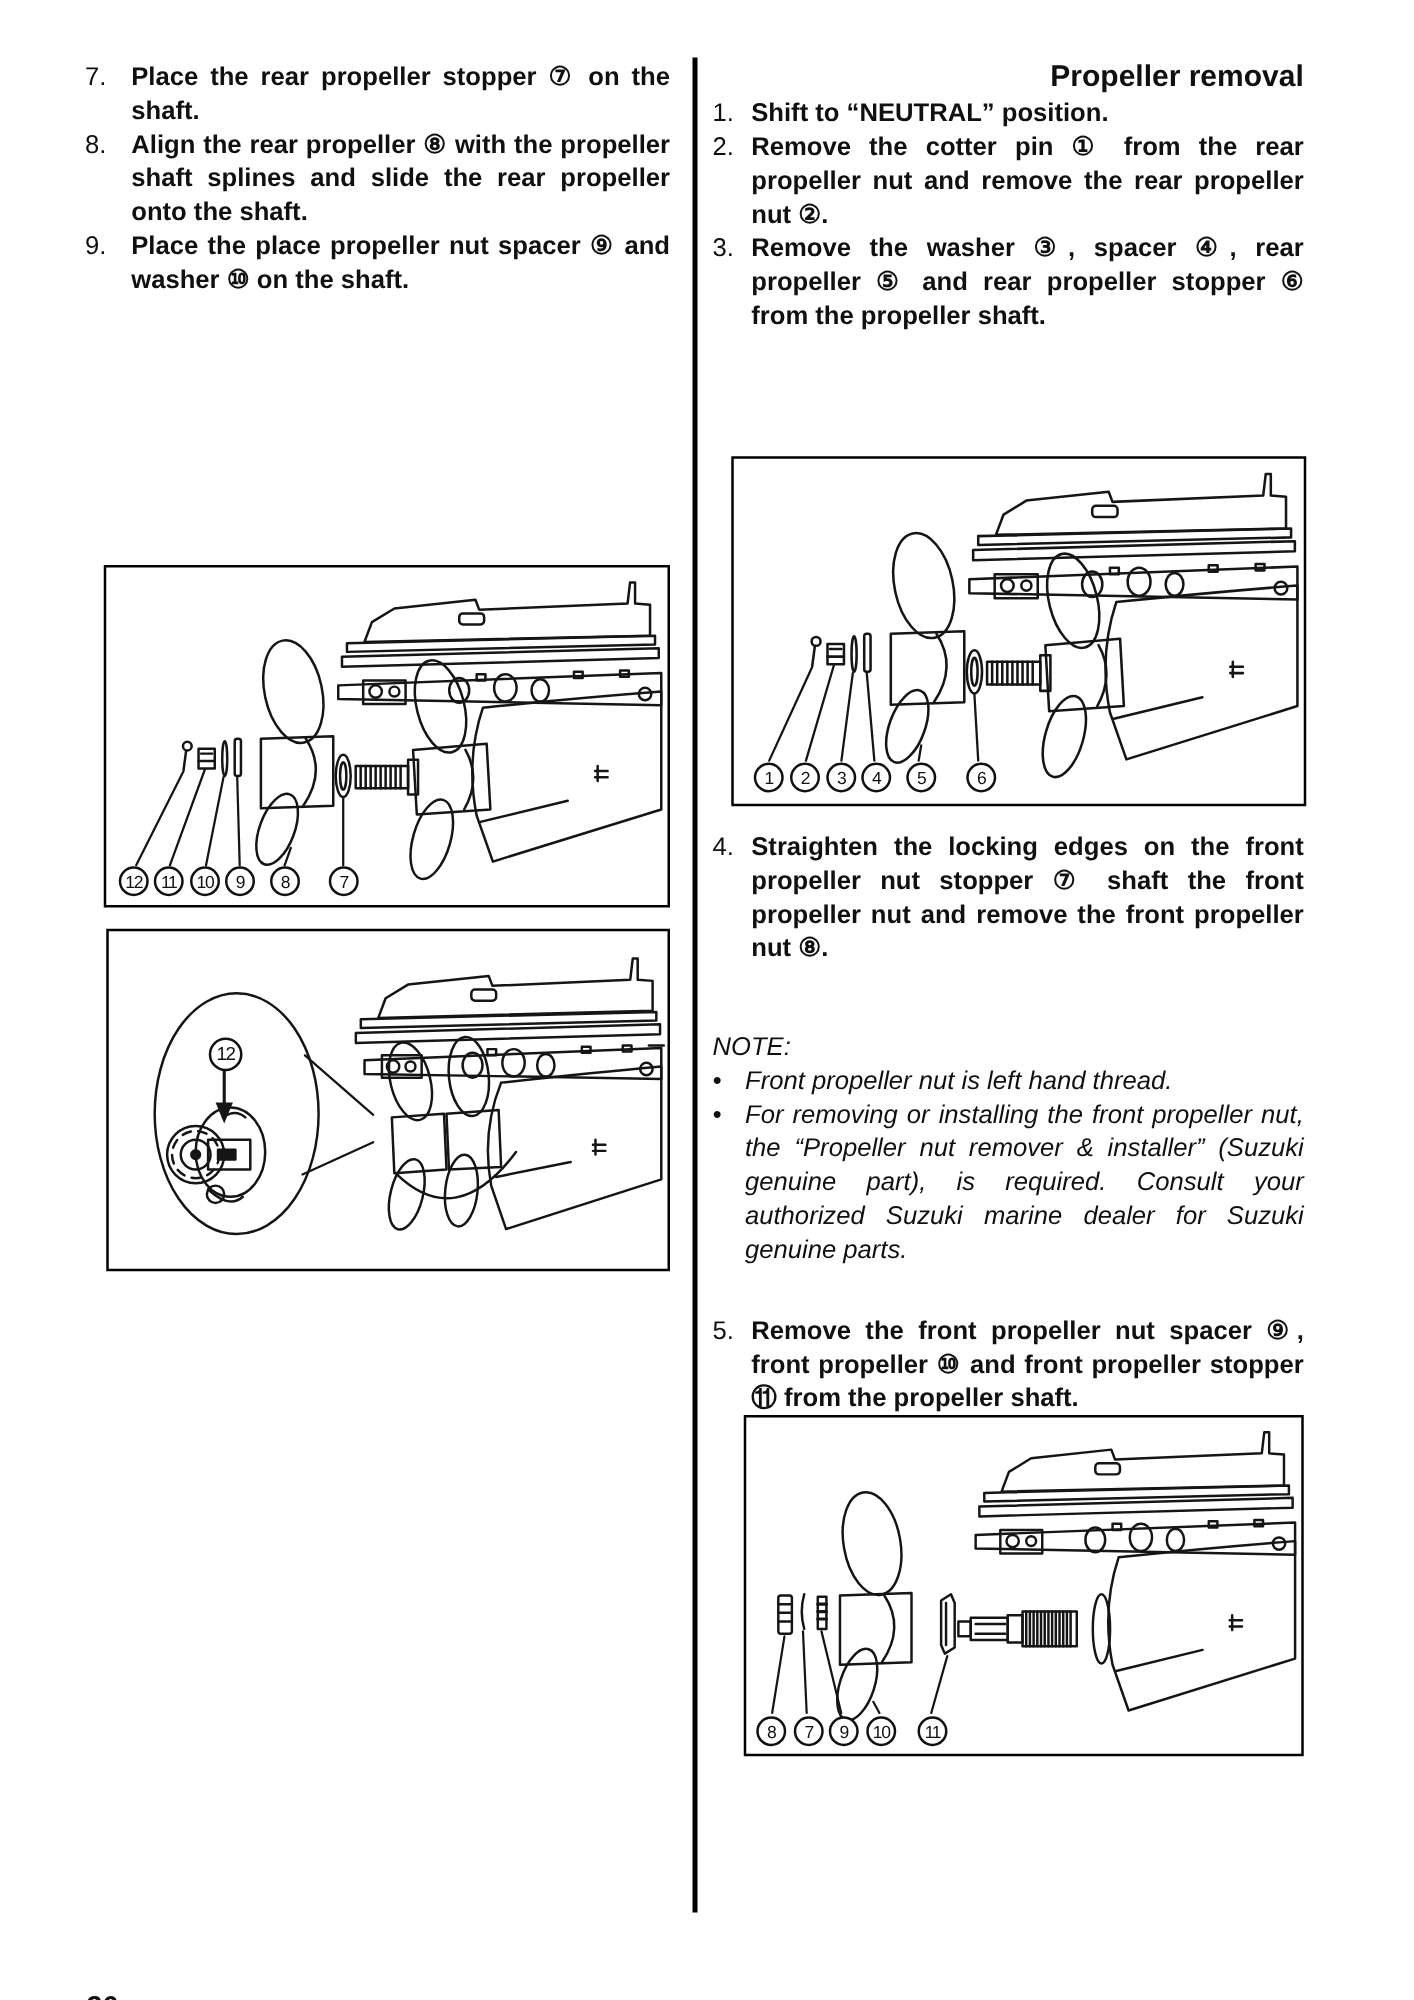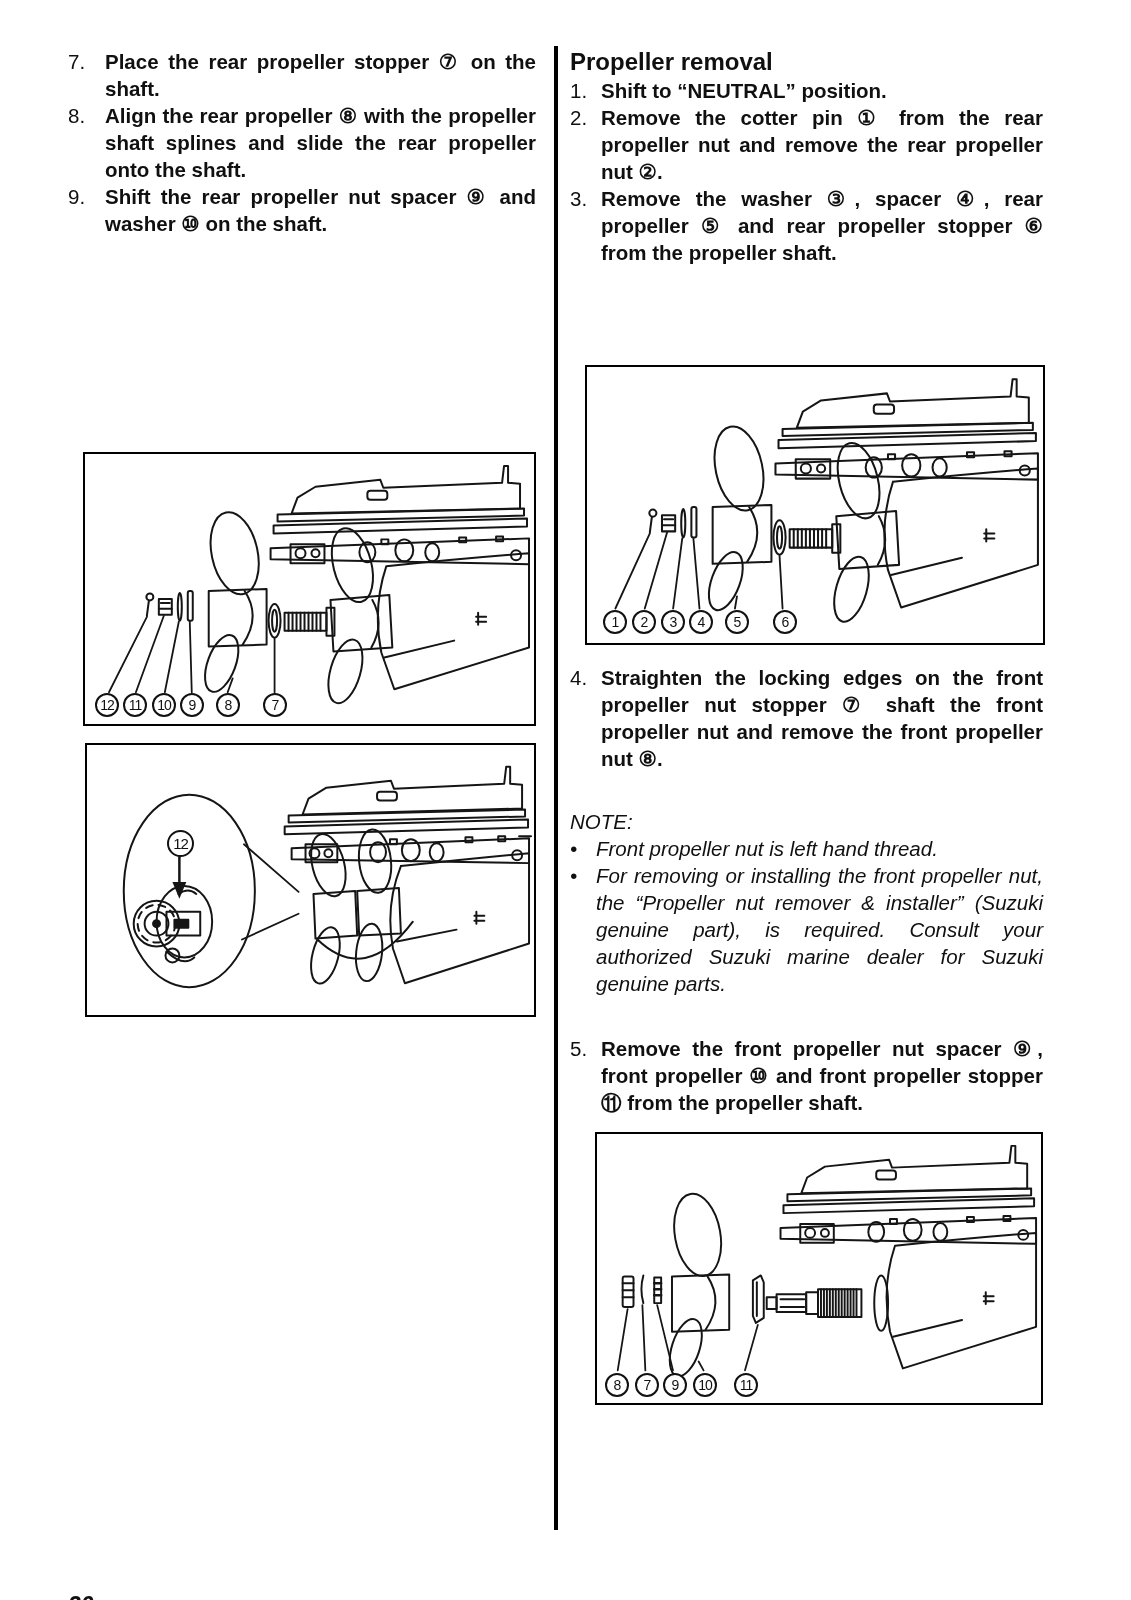--- a/index.html
+++ b/index.html
@@ -6,24 +6,24 @@
   body{
     width:1131px;height:1600px;position:relative;overflow:hidden;
     font-family:"Liberation Sans", sans-serif;color:#101010;
     -webkit-font-smoothing:antialiased;
   }
   .col{position:absolute;font-size:20.5px;line-height:27px;}
   .step{display:flex;}
   .step .num{flex:0 0 37px;}
   .col-right .step .num{flex:0 0 31px;}
   .step .body{flex:1;text-align:justify;font-weight:bold;}
-  .heading{font-size:24px;font-weight:bold;line-height:28px;margin:0 0 1px 0;}
+  .heading{font-size:24px;font-weight:bold;line-height:28px;margin:0 0 1px 0;text-align:right;}
   .intro{text-align:justify;margin:0 0 28px 0;}
   .note{font-style:italic;}
-  .note-label{margin-top:36px;}
+  .note-label{margin-top:52px;}
   .bullet-row{display:flex;}
   .bullet-row .bullet{flex:0 0 26px;}
   .bullet-row .body{flex:1;text-align:justify;}
   .step5{margin-top:38px;}
   .divider{position:absolute;left:554px;top:46px;width:4px;height:1484px;background:#000;}
   .diagram{position:absolute;border:2px solid #000;background:#fff;}
   .dlabel{
     position:absolute;width:24px;height:24px;border:2px solid #111;border-radius:50%;
     display:flex;align-items:center;justify-content:center;box-sizing:border-box;
     font-size:14px;letter-spacing:-1px;background:#fff;color:#111;
@@ -39,21 +39,21 @@
   <div class="step">
     <span class="num">7.</span>
     <div class="body">Place the rear propeller stopper ⑦ on the shaft.</div>
   </div>
   <div class="step">
     <span class="num">8.</span>
     <div class="body">Align the rear propeller ⑧ with the propeller shaft splines and slide the rear propeller onto the shaft.</div>
   </div>
   <div class="step">
     <span class="num">9.</span>
-    <div class="body">Shift the rear propeller nut spacer ⑨ and washer ⑩ on the shaft.</div>
+    <div class="body">Place the place propeller nut spacer ⑨ and washer ⑩ on the shaft.</div>
   </div>
 </div>
 
 <div class="col col-right" style="left:570px;top:48px;width:473px;">
   <div class="heading">Propeller removal</div>
   <div class="step">
     <span class="num">1.</span>
     <div class="body">Shift to “NEUTRAL” position.</div>
   </div>
   <div class="step">

